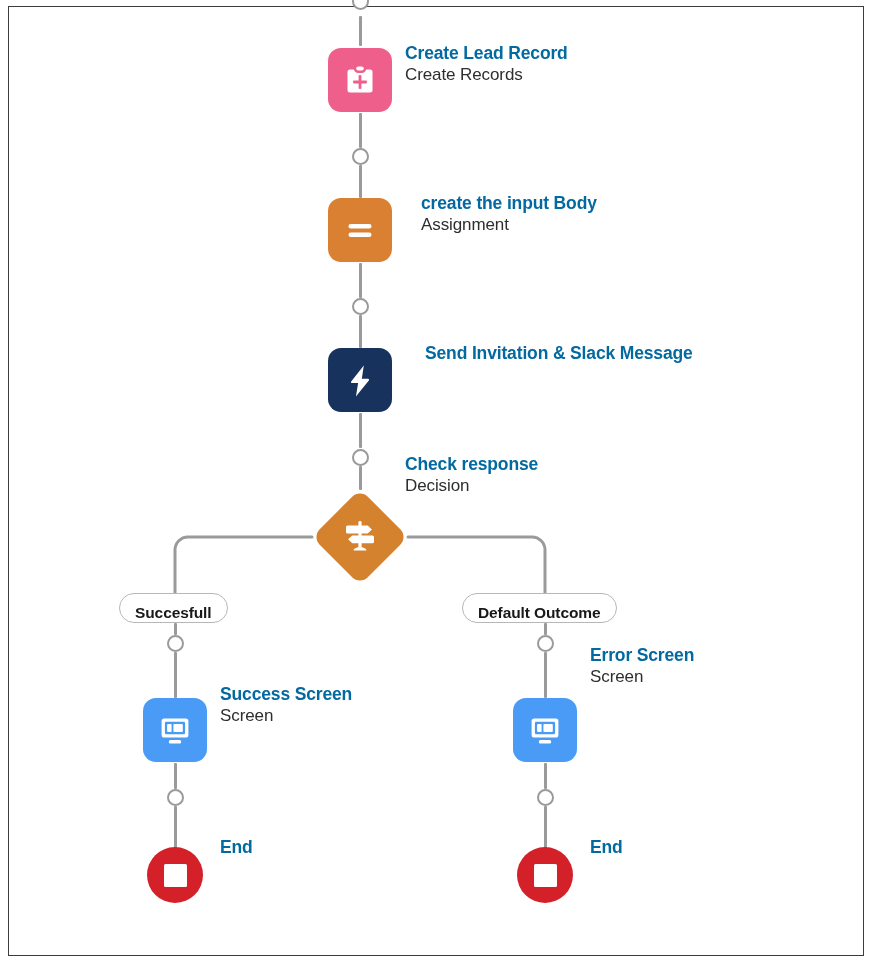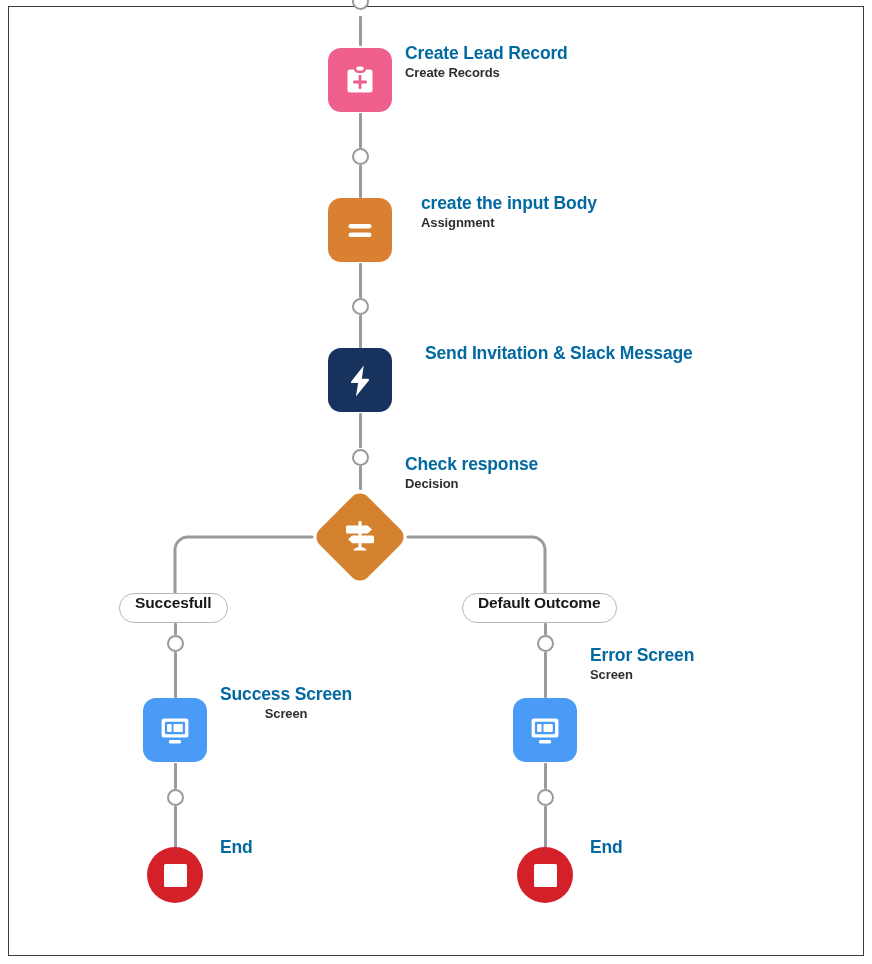--- a/index.html
+++ b/index.html
@@ -78,22 +78,22 @@
     white-space: nowrap;
     line-height: 1.08;
   }
   .node-title {
     font-size: 17.5px;
     font-weight: bold;
     color: #0369a1;
     letter-spacing: -0.15px;
   }
   .node-sub {
-    font-size: 13px;
-    font-weight: bold;
+    font-size: 17px;
+    font-weight: normal;
     color: #2e2e30;
     letter-spacing: -0.1px;
     margin-top: 3px;
   }
 
   
   .diamond-wrap {
     position: absolute;
     width: 96px;
     height: 96px;
@@ -137,21 +137,21 @@
 
   
   .pill {
     position: absolute;
     height: 30px;
     box-sizing: border-box;
     border: 1.5px solid #b7b7b7;
     border-radius: 16px;
     background: #ffffff;
     display: flex;
-    align-items: flex-start;
+    align-items: flex-end;
     justify-content: center;
     padding: 0 15px;
     font-size: 15.5px;
     font-weight: bold;
     color: #18181a;
     letter-spacing: -0.1px;
     white-space: nowrap;
   }
 
   .branch-svg {
@@ -269,21 +269,21 @@
     <div class="node">
       <div class="icon-box" style="left:143px; top:698px; background:#4a9bf5;">
         <svg width="40" height="40" viewBox="0 0 40 40" aria-hidden="true">
           <rect x="6.6" y="8.4" width="26.8" height="19.2" rx="2.6" fill="#ffffff"></rect>
           <rect x="9.9" y="11.7" width="20.2" height="12.6" rx="1.4" fill="#4a9bf5"></rect>
           <rect x="12.1" y="14" width="4.5" height="8" rx="1" fill="#ffffff"></rect>
           <rect x="18.4" y="14" width="9.4" height="8" rx="1" fill="#ffffff"></rect>
           <rect x="13.8" y="30.1" width="12.4" height="3.4" rx="1.6" fill="#ffffff"></rect>
         </svg>
       </div>
-      <div class="node-text" style="left:220px; top:685px;text-align:center;">
+      <div class="node-text" style="left:220px; top:685px;">
         <div class="node-title">Success Screen</div>
         <div class="node-sub">Screen</div>
       </div>
     </div>
 
     <div class="conn-line" style="left:173.5px; top:763px; height:26px;"></div>
     <div class="conn-dot" style="left:166.5px; top:789px;"></div>
     <div class="conn-line" style="left:173.5px; top:806px; height:42px;"></div>
 
     <div class="node">

